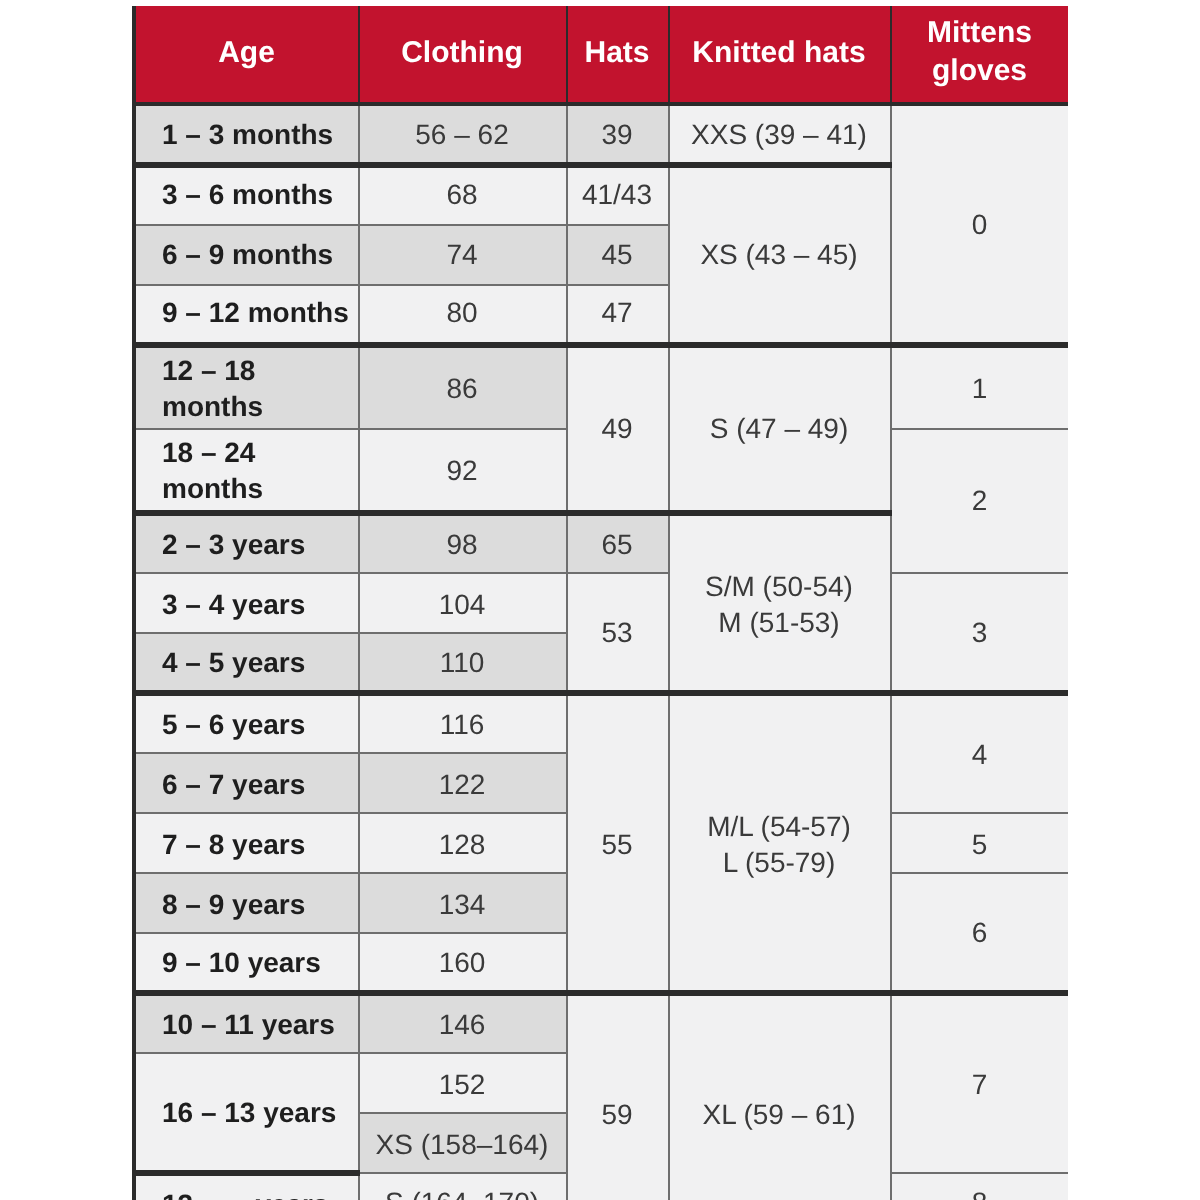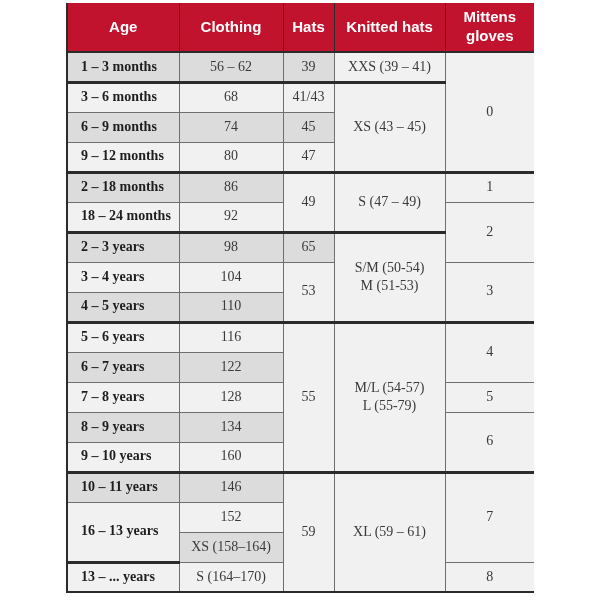--- a/index.html
+++ b/index.html
@@ -21,21 +21,21 @@
     border:1px solid var(--strong);border-top:none;
     border-bottom:2px solid var(--strong);
     padding:3px 4px;text-align:center;vertical-align:middle;
   }
   th.last{border-right:none;margin-top:27px;}
   td{
     border:1px solid var(--border);
     background:var(--plain);color:var(--text-value);
     font-size:14px;line-height:1.3;
     text-align:center;vertical-align:middle;
-    padding:2px 4px;white-space:pre-line;font-family:Liberation Serif, serif;
+    padding:2px 4px;white-space:pre-line;
   }
   td.col-age{
     text-align:left;padding-left:13px;font-weight:700;
     color:var(--text-dark);
   }
   td.stripe{background:var(--stripe);}
   td.thick-top{border-top:3px solid var(--strong);}
   td.col-mittens{border-right:none;}
   tbody tr:last-child td{border-bottom:2px solid var(--strong);}
 </style>
@@ -78,21 +78,21 @@
           <td class="col-age stripe">6 – 9 months</td>
           <td class="col-clothing stripe">74</td>
           <td class="col-hats stripe">45</td>
         </tr>
         <tr>
           <td class="col-age">9 – 12 months</td>
           <td class="col-clothing">80</td>
           <td class="col-hats">47</td>
         </tr>
         <tr>
-          <td class="col-age stripe thick-top">2 – 18 months</td>
+          <td class="col-age stripe thick-top">12 – 18 months</td>
           <td class="col-clothing stripe thick-top">86</td>
           <td rowspan="2" class="col-hats thick-top">49</td>
           <td rowspan="2" class="col-knitted thick-top">S (47 – 49)</td>
           <td class="col-mittens thick-top">1</td>
         </tr>
         <tr>
           <td class="col-age">18 – 24 months</td>
           <td class="col-clothing">92</td>
           <td rowspan="2" class="col-mittens">2</td>
         </tr>

